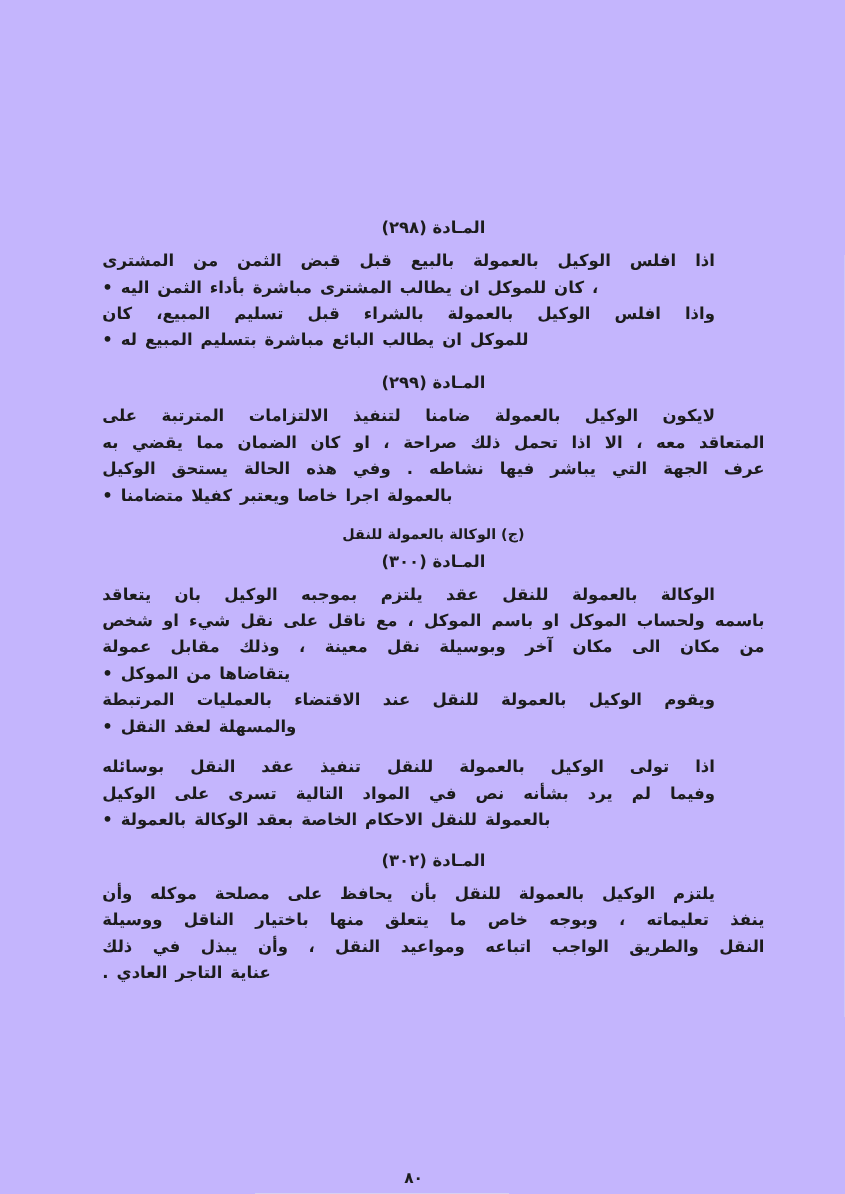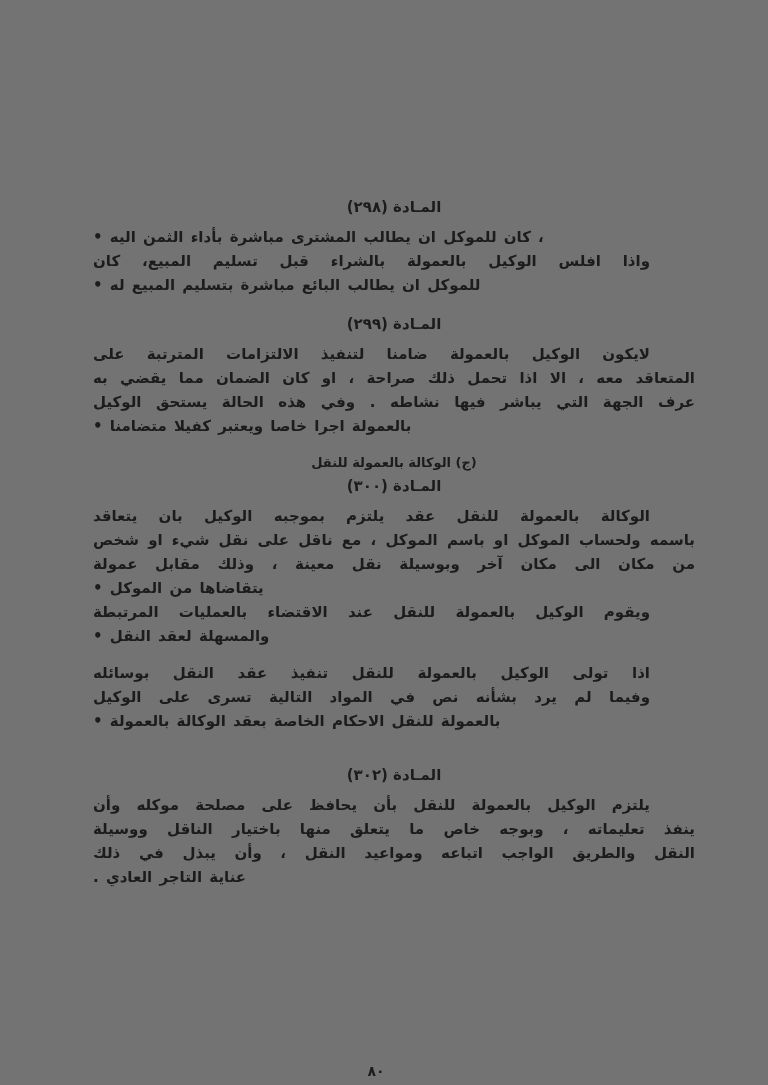--- a/index.html
+++ b/index.html
@@ -1,20 +1,20 @@
 <!DOCTYPE html>
 <html lang="ar"><head>
 <meta charset="utf-8">
 <style>
   html,body{margin:0;padding:0;background:#e8e8e8;}
   .page{
     position:relative;
     width:768px;height:1085px;
     margin:0 auto;
-    background:#737373;
+    background:#c4b5fd;
     overflow:hidden;
     font-family:"DejaVu Sans", sans-serif;
     color:#1c1c1c;
   }
   .content{
     position:absolute;
     top:197px;right:73px;width:602px;
     direction:rtl;
     font-weight:bold;
   }
@@ -38,40 +38,41 @@
     word-spacing:2px;
     text-align:justify;
     text-align-last:justify;
   }
   .ln-first{padding-right:45px;}
   .ln-last{text-align:left;text-align-last:left;}
   .article{margin:0;}
   .mt-a{margin-top:17px;}
   .mt-b{margin-top:3px;}
   .mt-c{margin-top:13px;}
-  .mt-d{margin-top:32px;}
+  .mt-d{margin-top:15px;}
   .page-num{
     position:absolute;
     top:1063px;left:0;width:100%;
     text-align:center;
     padding-right:16px;
     box-sizing:border-box;
     font-size:14px;
     font-weight:bold;
     direction:rtl;
   }
 </style>
 </head>
 <body>
 
 <div class="page">
   <div class="content">
 
     <div class="article">
       <div class="art-heading">المـادة (٢٩٨)</div>
+      <div class="ln ln-first">اذا افلس الوكيل بالعمولة بالبيع قبل قبض الثمن من المشترى</div>
       <div class="ln ln-last">، كان للموكل ان يطالب المشترى مباشرة بأداء الثمن اليه •</div>
       <div class="ln ln-first">واذا افلس الوكيل بالعمولة بالشراء قبل تسليم المبيع، كان</div>
       <div class="ln ln-last">للموكل ان يطالب البائع مباشرة بتسليم المبيع له •</div>
     </div>
 
     <div class="article mt-a">
       <div class="art-heading">المـادة (٢٩٩)</div>
       <div class="ln ln-first">لايكون الوكيل بالعمولة ضامنا لتنفيذ الالتزامات المترتبة على</div>
       <div class="ln">المتعاقد معه ، الا اذا تحمل ذلك صراحة ، او كان الضمان مما يقضي به</div>
       <div class="ln">عرف الجهة التي يباشر فيها نشاطه . وفي هذه الحالة يستحق الوكيل</div>

